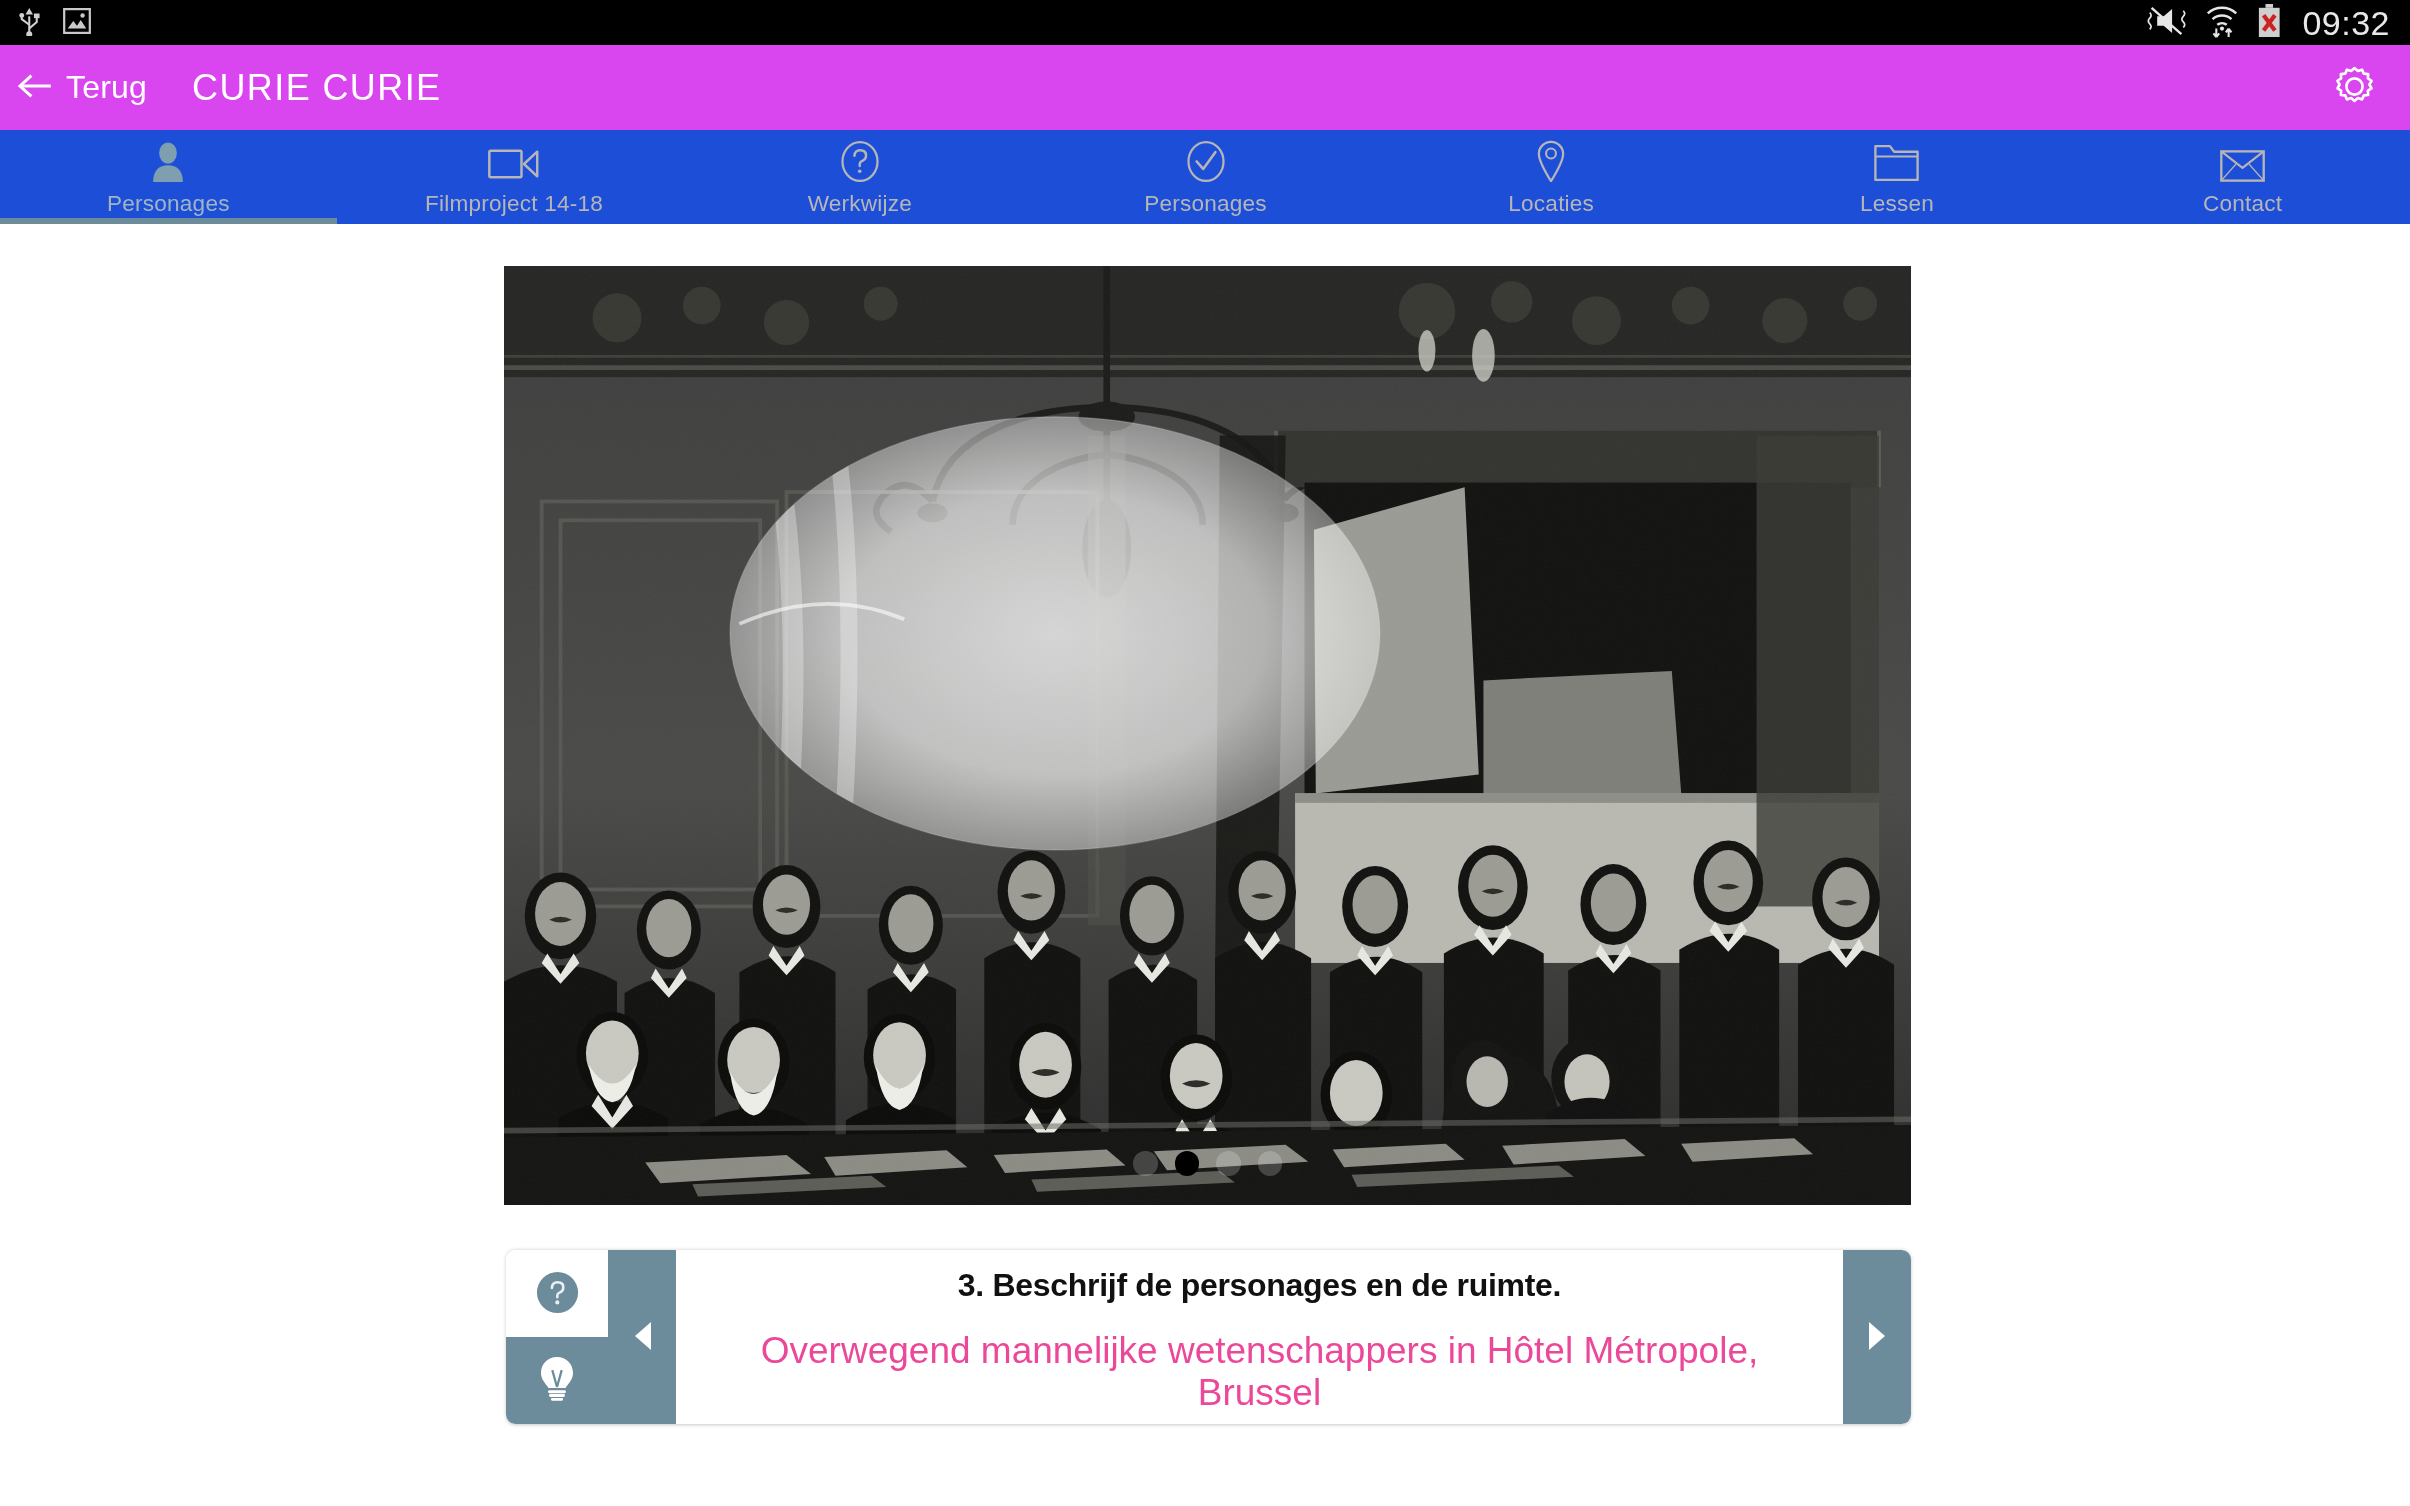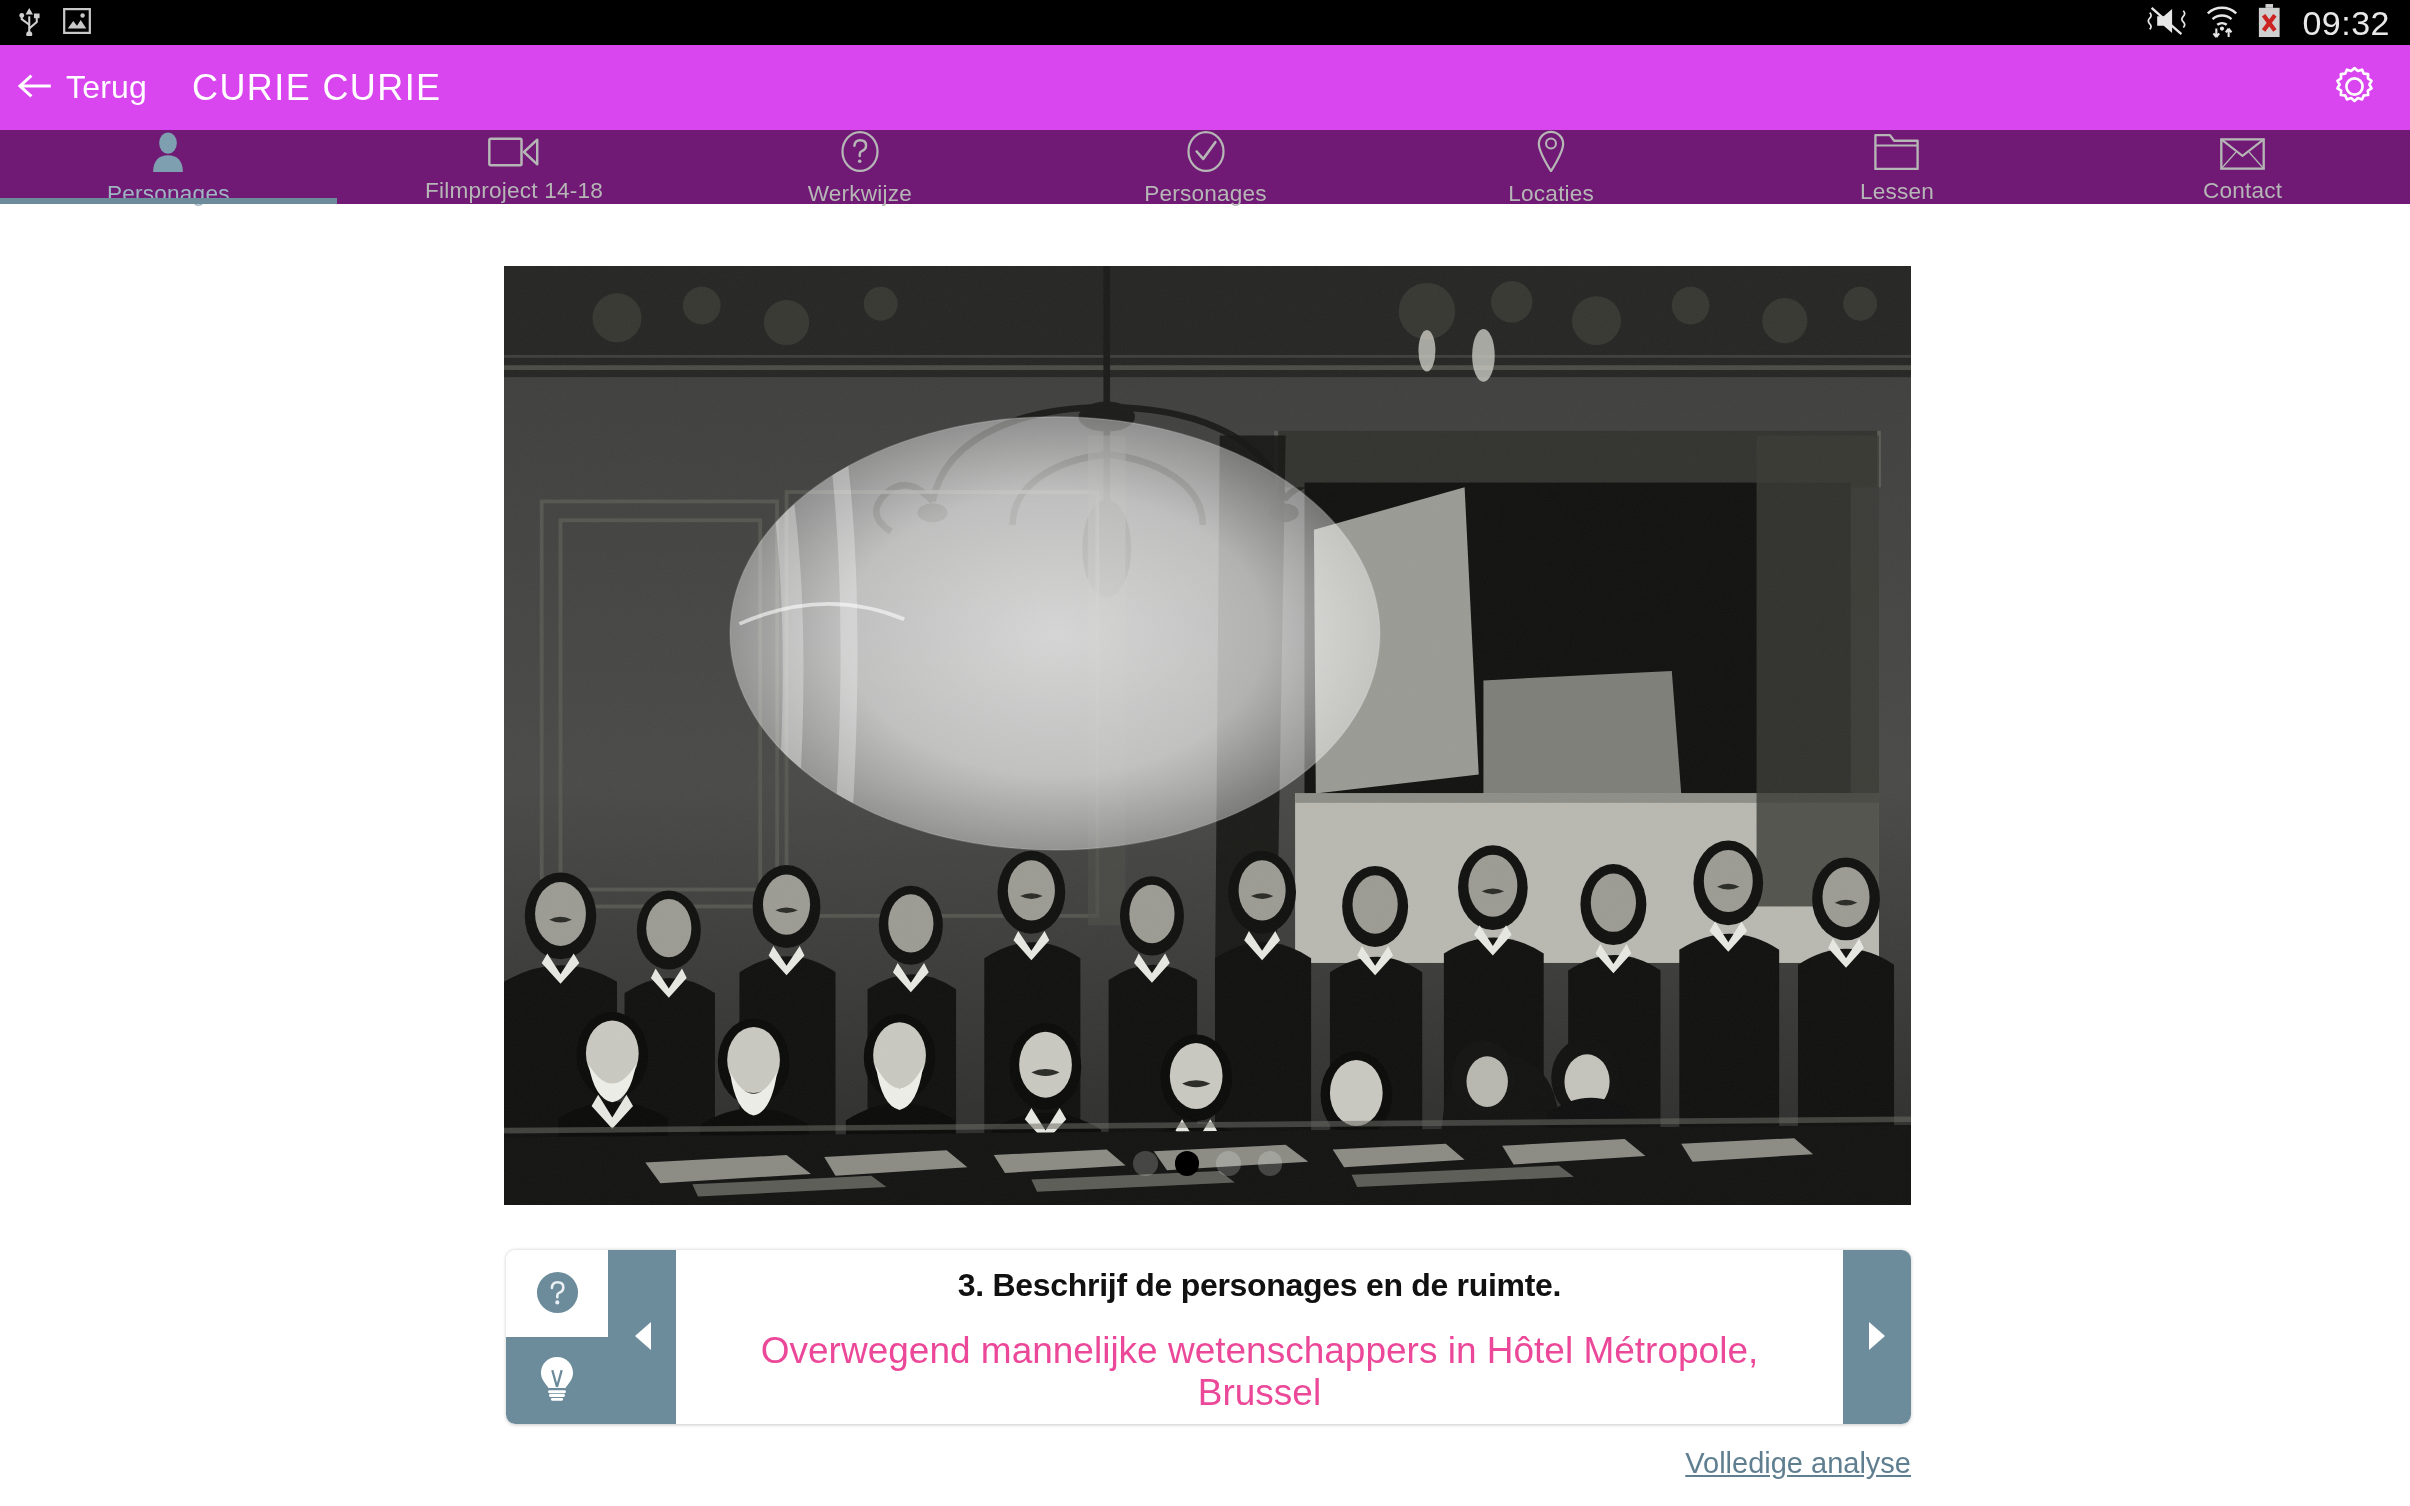--- a/index.html
+++ b/index.html
@@ -49,22 +49,22 @@
   #apptitle {
     color: #ffffff; font-size: 36px; margin-left: 45px;
     letter-spacing: 1.4px; font-weight: 400;
     font-family: "Liberation Sans", sans-serif;
   }
   #gear-btn { margin-left: auto; padding-right: 32px; cursor: pointer; display: flex; align-items: center;}
 
   
   #tabbar {
     position: absolute; left: 0; top: 130px;
-    width: 2411px; height: 74px;
-    background: #701a75;
+    width: 2411px; height: 94px;
+    background: #1d4ed8;
     display: flex;
     gap: 9px;
   }
   .tab {
     flex: 1 1 0; position: relative;
     display: flex; flex-direction: column;
     align-items: center; justify-content: center;
     cursor: pointer; gap: 1.9px; padding-top: 3.8px;
   }
   .tab-icon { height: 41px; display: flex; align-items: flex-end; justify-content: center; }
@@ -592,18 +592,15 @@
 
     <div class="arrow-btn" id="next-btn">
       <span>
         <svg width="21" height="32" viewBox="0 0 22 34">
             <path d="M2 2 L19 17 L2 32 Z" fill="#ffffff"></path>
           </svg>
       </span>
     </div>
   </div>
 
-  <div id="analysis-link">
-    <a>Volledige analyse</a>
-  </div>
 
 </div>
 
 
 </body></html>

